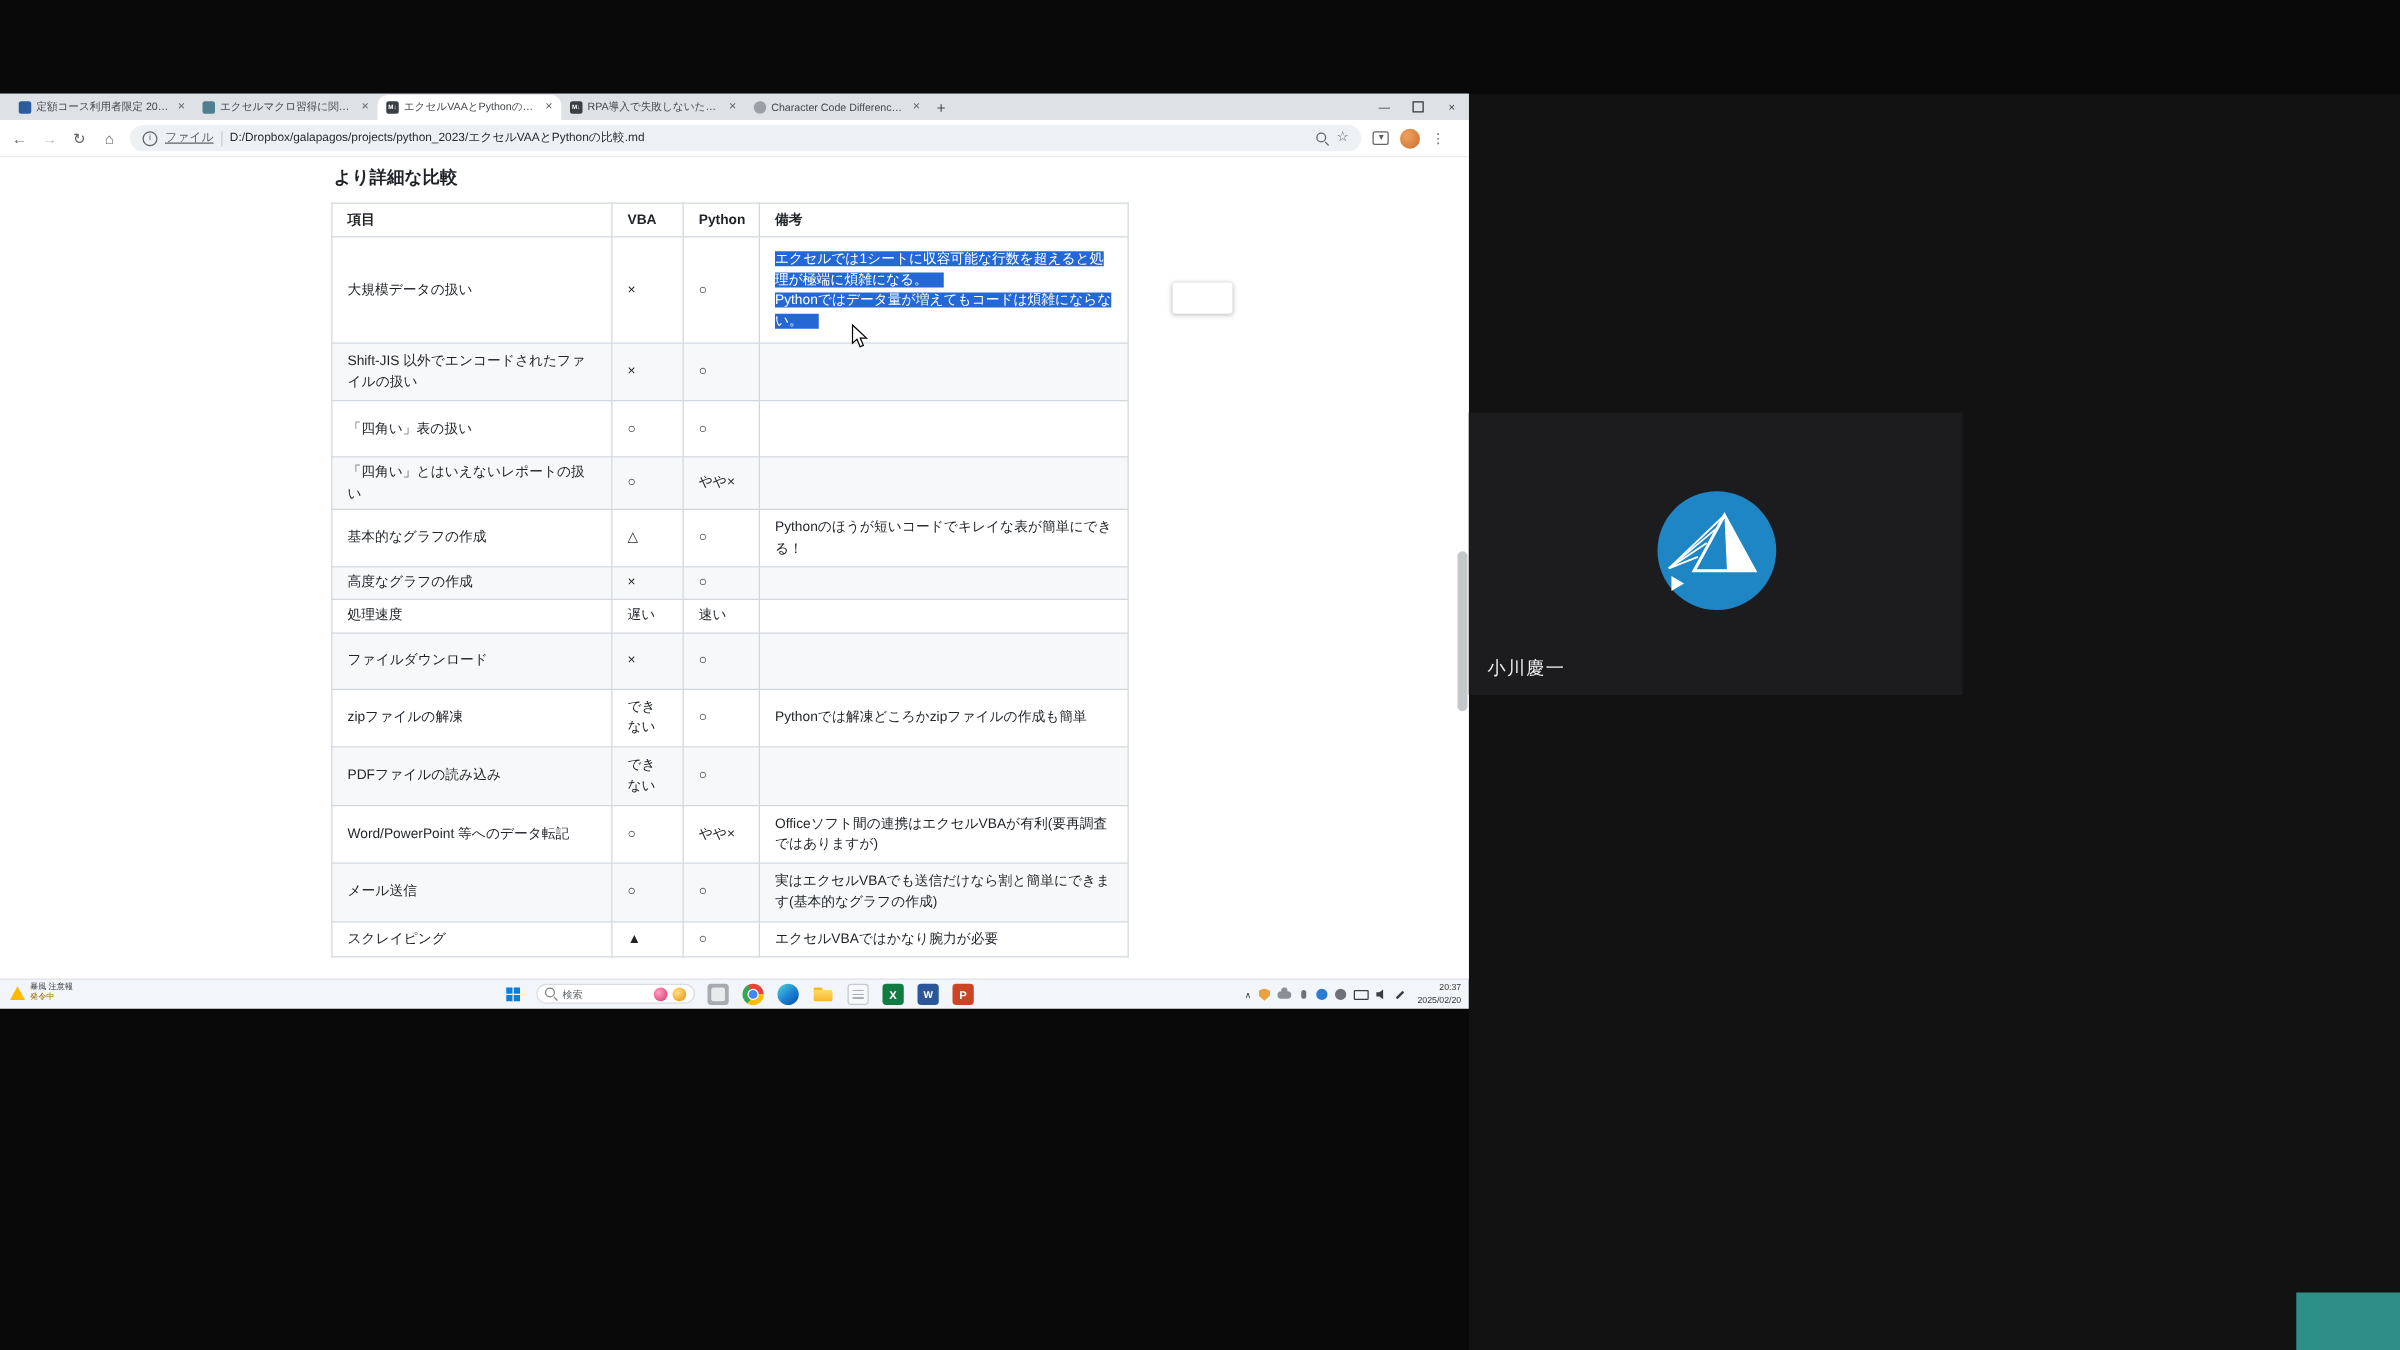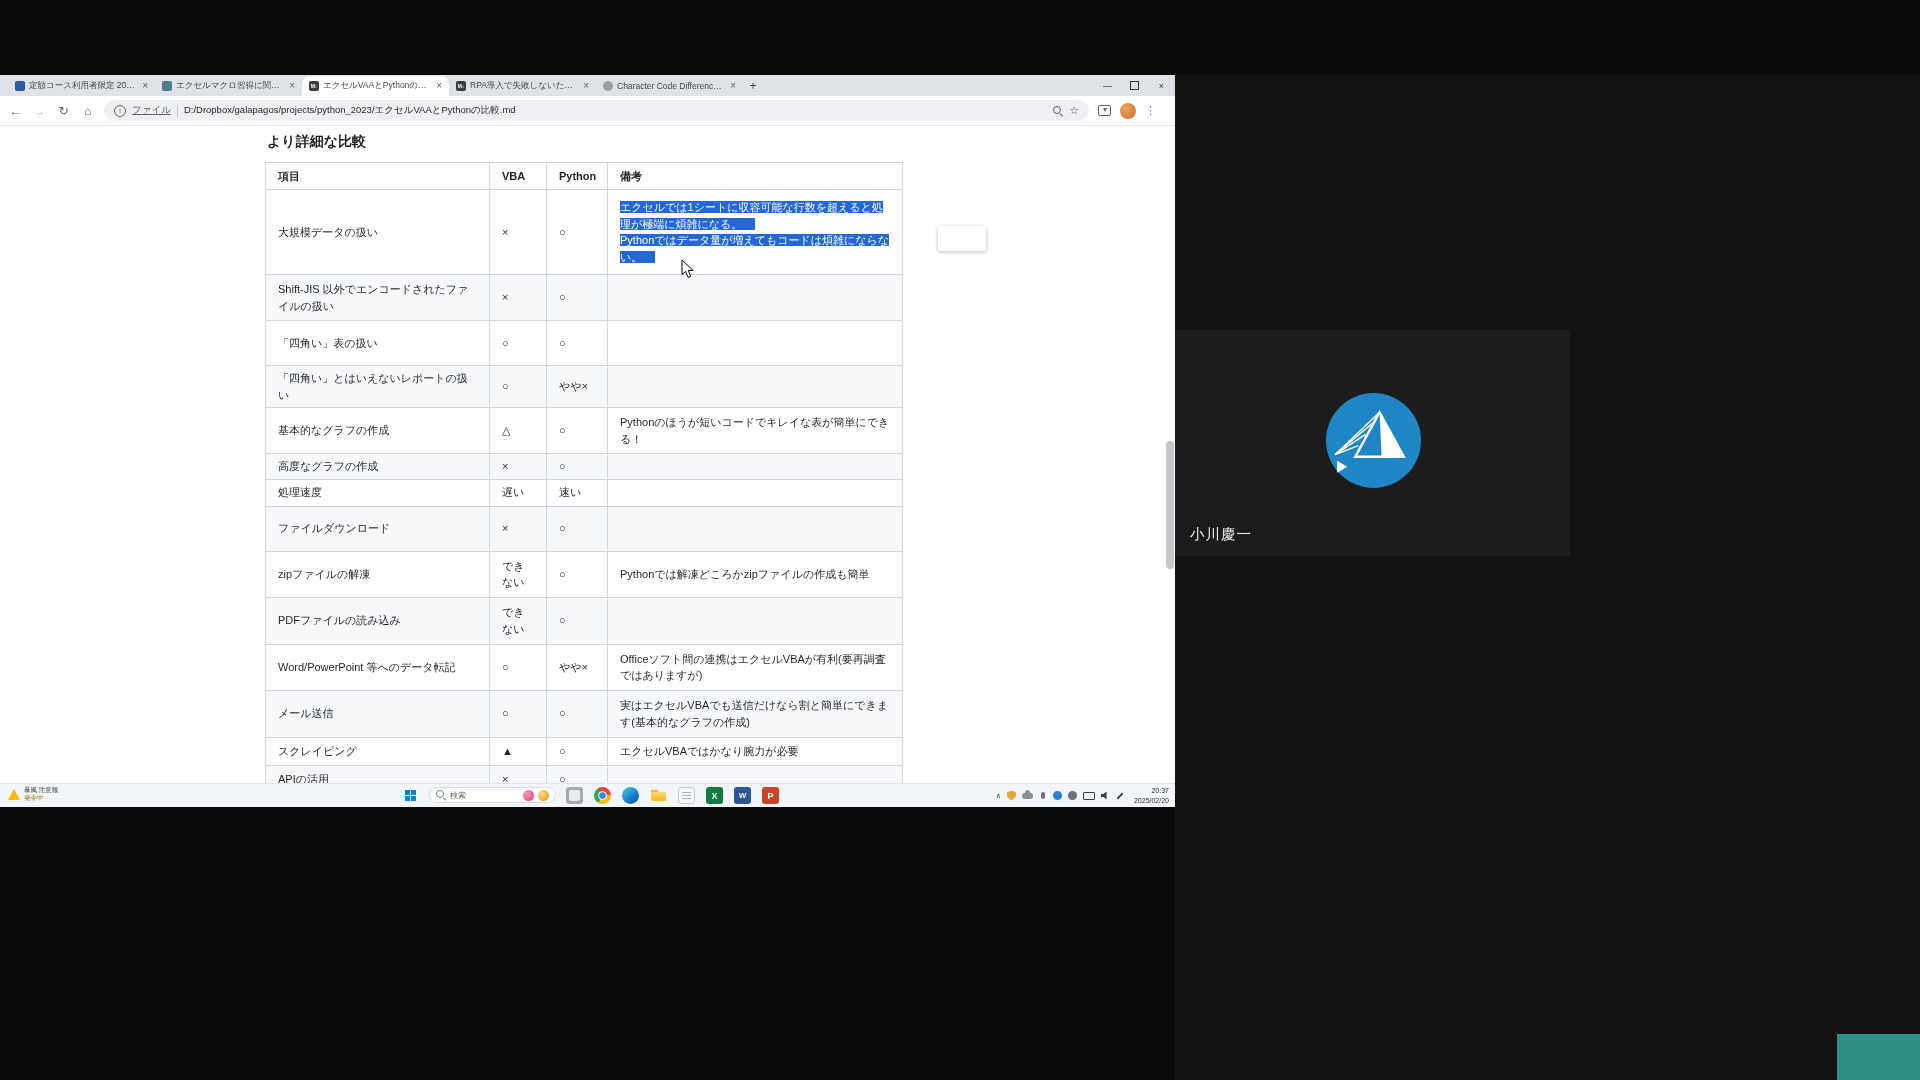--- a/index.html
+++ b/index.html
@@ -287,26 +287,20 @@
             <td>○</td>
             <td>○</td>
             <td>実はエクセルVBAでも送信だけなら割と簡単にできます(基本的なグラフの作成)</td>
           </tr>
           <tr>
             <td>スクレイピング</td>
             <td>▲</td>
             <td>○</td>
             <td>エクセルVBAではかなり腕力が必要</td>
           </tr>
-          <tr>
-            <td>APIの活用</td>
-            <td>×</td>
-            <td>○</td>
-            <td></td>
-          </tr>
         </tbody>
       </table>
     </div>
   </div>
 
   <div class="overlay-box"></div>
   <div class="scroll-thumb"></div>
 
   <div class="taskbar">
     <div class="weather">

